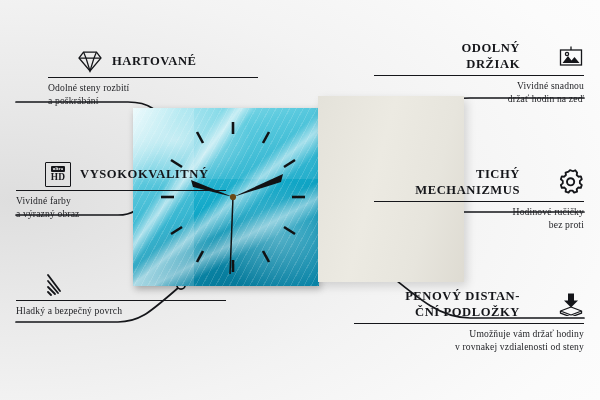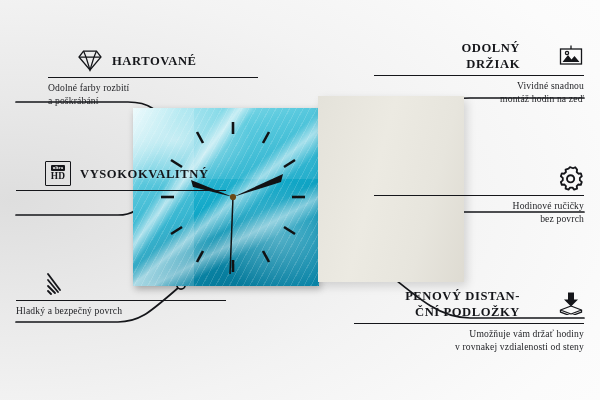--- a/index.html
+++ b/index.html
@@ -19,21 +19,21 @@
   .feat{position:absolute;width:210px;}
   .feat.left{left:16px;text-align:left;}
   .feat.right{right:16px;text-align:right;}
   .fhead{
     display:flex;align-items:center;gap:9px;
     margin:0 0 2px 0;
   }
   .feat.right .fhead{flex-direction:row-reverse;}
   .ficon{
     width:26px;height:26px;flex:0 0 26px;
-    display:flex;justify-content:center;
+    display:flex;align-items:center;justify-content:center;
     color:#15161a;
     padding-left:29px;
   }
   .ficon svg{display:block;}
   .ftitle{
     font-family:"Liberation Serif",serif;
     font-weight:700;font-size:12.6px;line-height:1.28;
     letter-spacing:.55px;color:#15161a;
     text-transform:uppercase;
   }
@@ -161,38 +161,42 @@
           <path d="M2,9 L13,22 L24,9 L19.5,3 L6.5,3 Z"></path>
           <path d="M2,9 H24 M6.5,3 L9,9 L13,22 L17,9 L19.5,3"></path>
         </svg>
       </span>
       <div class="ftitle">
         <div>HARTOVANÉ</div>
       </div>
     </div>
     <div class="rule"></div>
     <div class="fdesc">
-      <div>Odolné farby rozbití</div>
+      <div>Odolné steny rozbití</div>
       <div>a poškrábání</div>
     </div>
   </div>
 
   <div class="feat left" style="top:161px;">
     <div class="fhead">
       <span class="ficon">
         <span class="hdbadge">
           <span class="u">ultra</span>
           <span class="h">HD</span>
         </span>
       </span>
       <div class="ftitle">
         <div>VYSOKOKVALITNÝ</div>
       </div>
     </div>
     <div class="rule"></div>
+    <div class="fdesc">
+      <div>Vividné farby</div>
+      <div>a výrazný obraz</div>
+    </div>
   </div>
 
   <div class="feat left" style="top:271px;">
     <div class="fhead">
       <span class="ficon">
         <svg viewBox="0 0 26 24" width="26" height="24" fill="none" stroke="#15161a" stroke-width="1.8" stroke-linecap="round">
           <path d="M3,3 L15,19"></path>
             <path d="M3,9 L13,21"></path>
             <path d="M3,15 L10,22"></path>
             <path d="M3,20 L6,23"></path>
@@ -216,37 +220,41 @@
         </svg>
       </span>
       <div class="ftitle">
         <div>ODOLNÝ</div>
         <div>DRŽIAK</div>
       </div>
     </div>
     <div class="rule"></div>
     <div class="fdesc">
       <div>Vividné snadnou</div>
-      <div>montáž hodin na zeď</div>
+      <div>držať hodin na zeď</div>
     </div>
   </div>
 
   <div class="feat right" style="top:166px;">
     <div class="fhead">
       <span class="ficon">
         <svg viewBox="0 0 26 26" width="26" height="26" fill="none" stroke="#15161a" stroke-width="1.9" stroke-linejoin="round">
           <path d="M13,2.5 l3.2,1.1 2.3,-1 1.9,2.4 -0.4,2.5 1.8,1.8 2.5,-0.4 1,3.1 -2,1.6 0,2.6 2,1.6 -1,3.1 -2.5,-0.4 -1.8,1.8 0.4,2.5 -3.1,1 -1.6,-2 -2.6,0 -1.6,2 -3.1,-1 0.4,-2.5 -1.8,-1.8 -2.5,0.4 -1,-3.1 2,-1.6 0,-2.6 -2,-1.6 1,-3.1 2.5,0.4 1.8,-1.8 -0.4,-2.5 3.1,-1 z" transform="translate(-0.5,-1.2) scale(0.96)"></path>
           <circle cx="12.6" cy="12.8" r="3.6"></circle>
         </svg>
       </span>
+      <div class="ftitle">
+        <div>TICHÝ</div>
+        <div>MECHANIZMUS</div>
+      </div>
     </div>
     <div class="rule"></div>
     <div class="fdesc">
       <div>Hodinové ručičky</div>
-      <div>bez povrch</div>
+      <div>bez proti</div>
     </div>
   </div>
 
   <div class="feat right" style="top:288px;width:230px;">
     <div class="fhead">
       <span class="ficon">
         <svg viewBox="0 0 26 24" width="26" height="24" fill="none" stroke="#15161a" stroke-width="1.3" stroke-linejoin="round">
           <path d="M10,1.5 h6 v7 h4 l-7,7 -7,-7 h4 z" fill="#15161a" stroke="none"></path>
           <path d="M13,15 L23.5,19 L13,23 L2.5,19 Z"></path>
           <path d="M2.5,19 v2.2 L13,25 L23.5,21.2 V19"></path>

